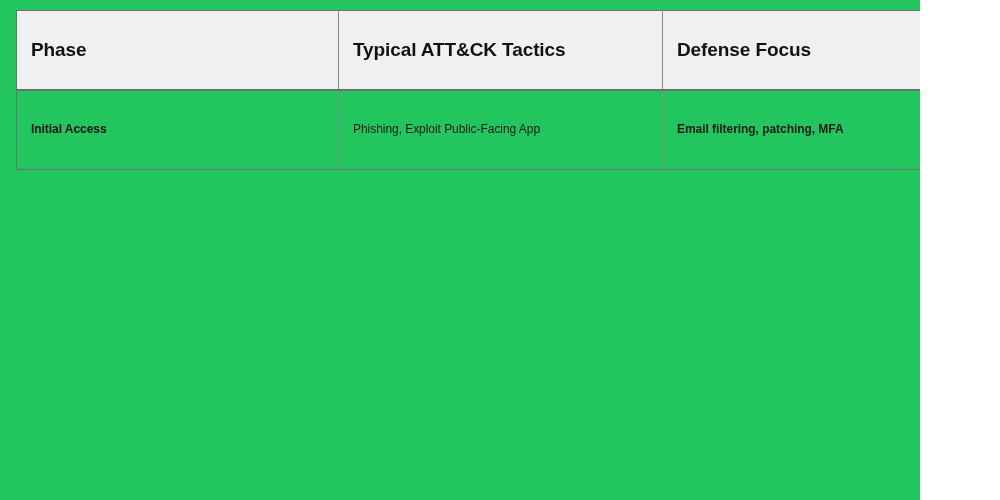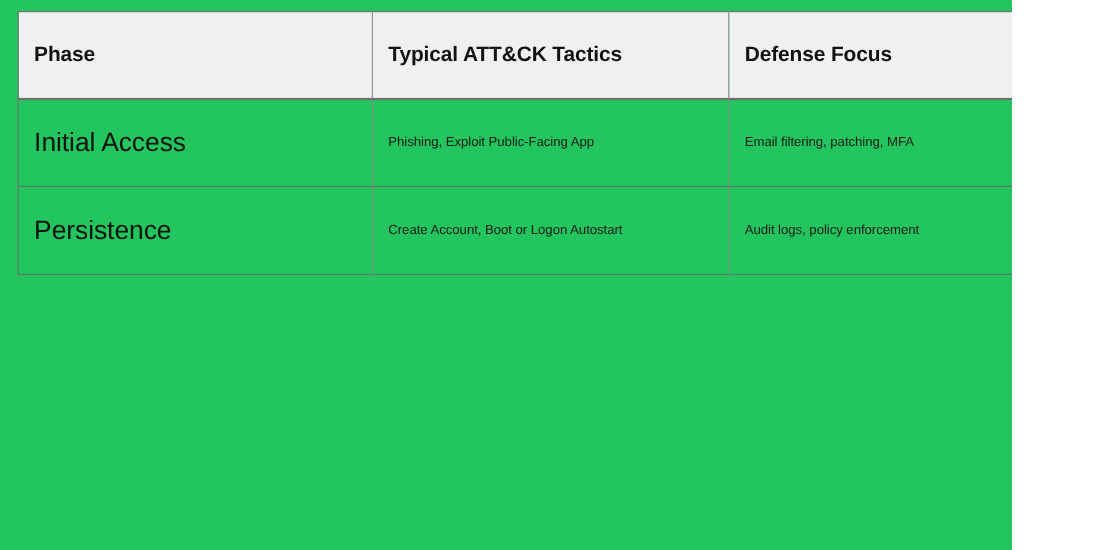--- a/index.html
+++ b/index.html
@@ -54,26 +54,26 @@
     box-sizing: border-box;
     vertical-align: middle;
     font-size: 12px;
     color: #1a1a1a;
     padding: 0 14px;
     border-right: 1px solid #8a8a8a;
     border-bottom: 1px solid #6f6f6f;
     line-height: 1.38;
     letter-spacing: -0.05px;
   }
-  #attack-table tbody td:last-child { border-right: none; }
+  #attack-table tbody td:last-child { border-right: none; font-weight: bold; }
   #attack-table tbody tr:last-child td { border-bottom: none; }
 
   #attack-table tbody td.phase-cell {
-    font-weight: normal;
-    font-size: 24px;
+    font-weight: bold;
+    font-size: 12px;
     color: #111111;
   }
 </style>
 </head>
 <body>
 
 <div id="page">
   <table id="attack-table">
     <colgroup>
       <col class="c-phase">
@@ -86,20 +86,15 @@
         <th>Typical ATT&amp;CK Tactics</th>
         <th>Defense Focus</th>
       </tr>
     </thead>
     <tbody>
       <tr>
         <td class="phase-cell">Initial Access</td>
         <td>Phishing, Exploit Public-Facing App</td>
         <td>Email filtering, patching, MFA</td>
       </tr>
-      <tr>
-        <td class="phase-cell">Persistence</td>
-        <td>Create Account, Boot or Logon Autostart</td>
-        <td>Audit logs, policy enforcement</td>
-      </tr>
     </tbody>
   </table>
 </div>
 
 </body></html>

